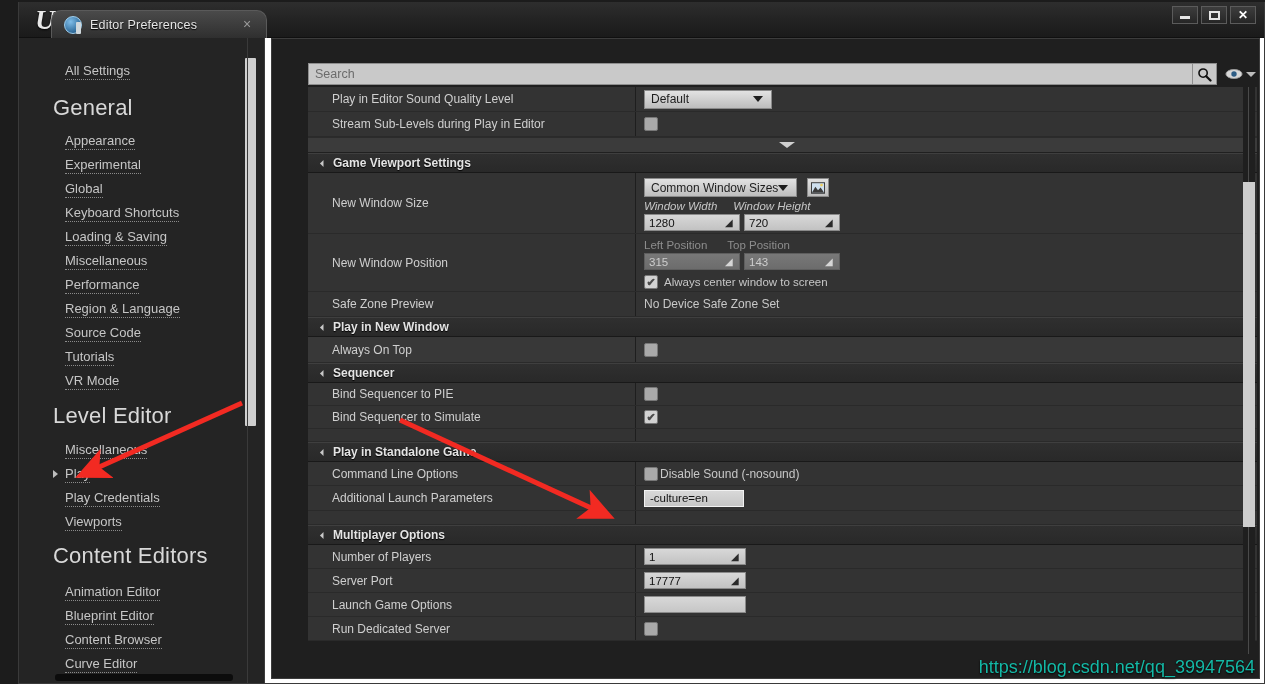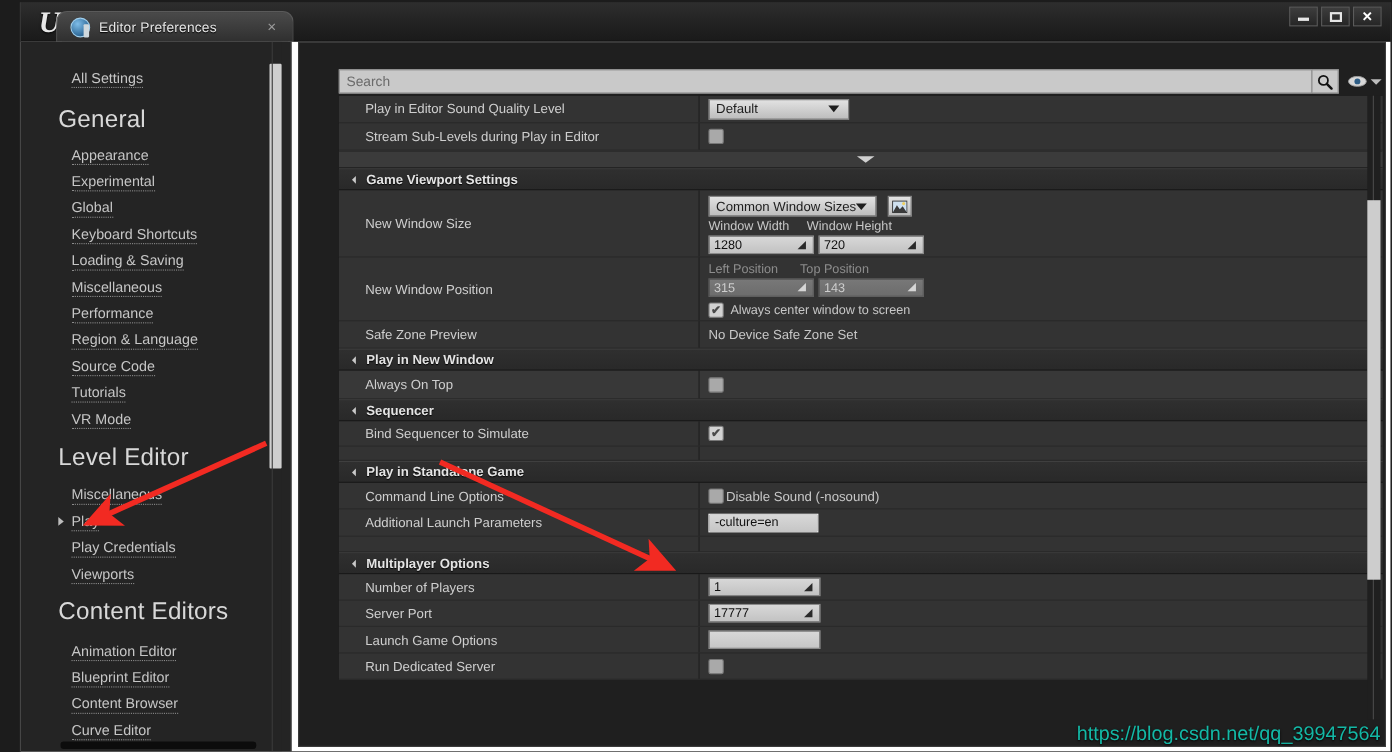--- a/index.html
+++ b/index.html
@@ -446,21 +446,21 @@
                   <span class="caret"></span>
                 </span>
                 <span class="imgbtn">
                   <svg width="14" height="12" viewBox="0 0 16 13" aria-hidden="true">
                     <rect x="0.5" y="0.5" width="15" height="12" fill="#cfe0ef" stroke="#2b2b2b"></rect>
                     <polygon points="1,12 5,5 8,9 11,6 15,12" fill="#3b3b3b"></polygon>
                     <circle cx="12" cy="3.2" r="1.6" fill="#f0d060"></circle>
                   </svg>
                 </span>
               </div>
-              <div style="display:flex; gap:10px; margin-top:3px;">
+              <div style="display:flex; gap:10px; margin-top:3px;font-style:italic;">
                 <span class="minilabel">Window Width</span>
                 <span class="minilabel" style="margin-left:6px;">Window Height</span>
               </div>
               <div style="display:flex; gap:4px; margin-top:2px;">
                 <span class="numfield">
                   <span>1280</span>
                   <span class="spin">◢</span>
                 </span>
                 <span class="numfield">
                   <span>720</span>
@@ -513,20 +513,27 @@
             <span class="row-val">
               <span class="checkbox"></span>
             </span>
           </div>
 
           <div class="cat">
             <span class="cat-arrow"></span>
             <span class="cat-title">Sequencer</span>
           </div>
           <div class="row norm" style="height:23px;">
+            <span class="row-label">Bind Sequencer to PIE</span>
+            <span class="row-sep"></span>
+            <span class="row-val">
+              <span class="checkbox"></span>
+            </span>
+          </div>
+          <div class="row norm" style="height:23px;">
             <span class="row-label">Bind Sequencer to Simulate</span>
             <span class="row-sep"></span>
             <span class="row-val">
               <span class="checkbox checked"></span>
             </span>
           </div>
           <div class="spacer-row" style="height:13px;">
             <span class="row-sep"></span>
           </div>
 

